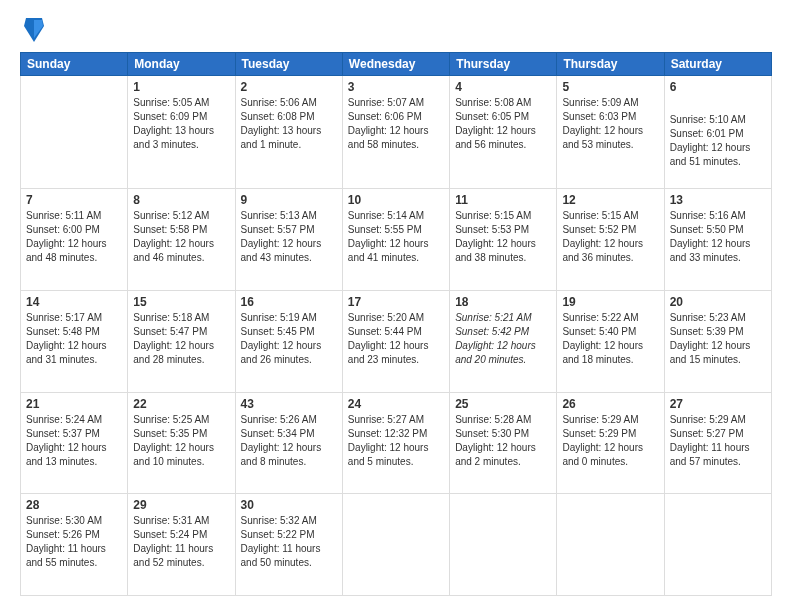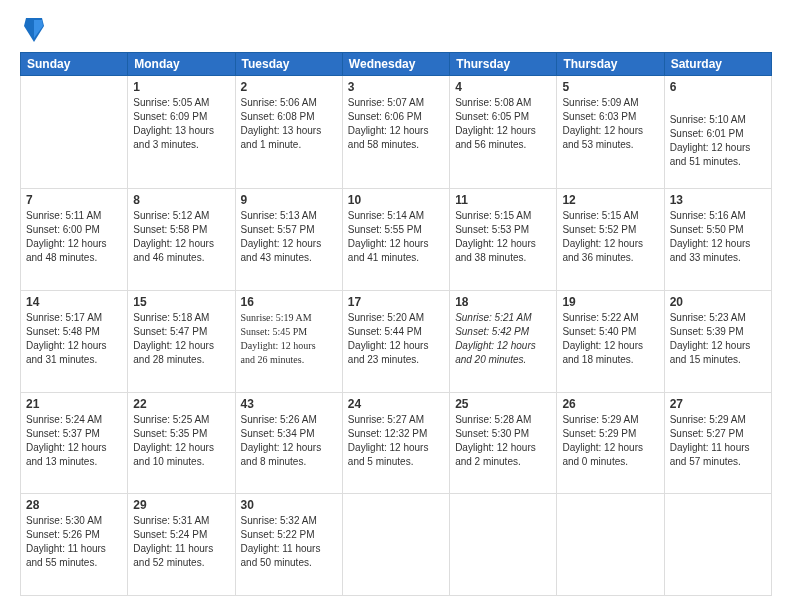--- a/index.html
+++ b/index.html
@@ -231,21 +231,21 @@
           </td>
           <td>
             <span class="day-number">15</span>
             <div class="day-info" style="white-space: pre-line;">Sunrise: 5:18 AM
 Sunset: 5:47 PM
 Daylight: 12 hours
 and 28 minutes.</div>
           </td>
           <td>
             <span class="day-number">16</span>
-            <div class="day-info" style="white-space: pre-line; font-family: Liberation Serif, serif;">Sunrise: 5:19 AM
+            <div class="day-info" style="white-space: pre-line;">Sunrise: 5:19 AM
 Sunset: 5:45 PM
 Daylight: 12 hours
 and 26 minutes.</div>
           </td>
           <td>
             <span class="day-number">17</span>
             <div class="day-info" style="white-space: pre-line;">Sunrise: 5:20 AM
 Sunset: 5:44 PM
 Daylight: 12 hours
 and 23 minutes.</div>

